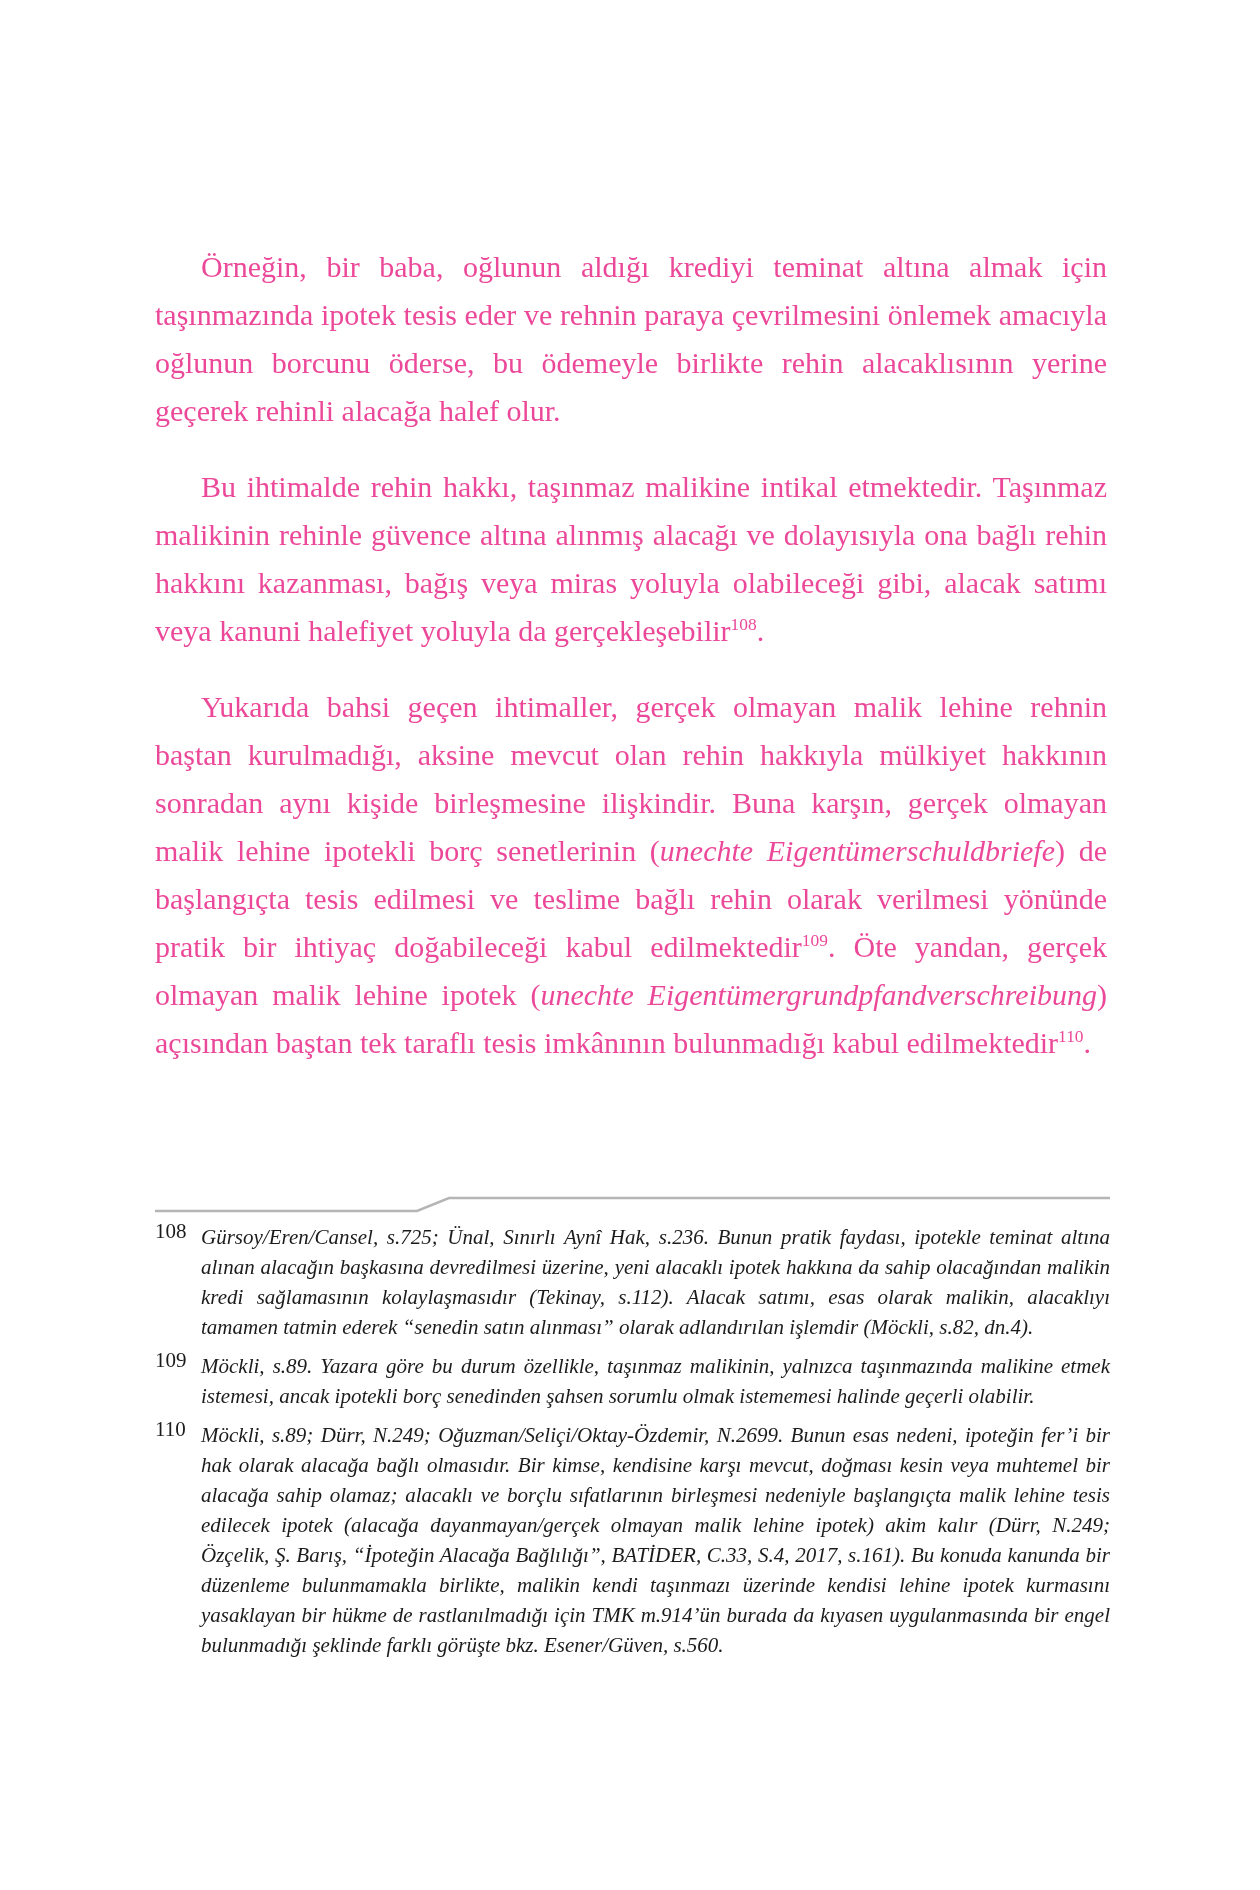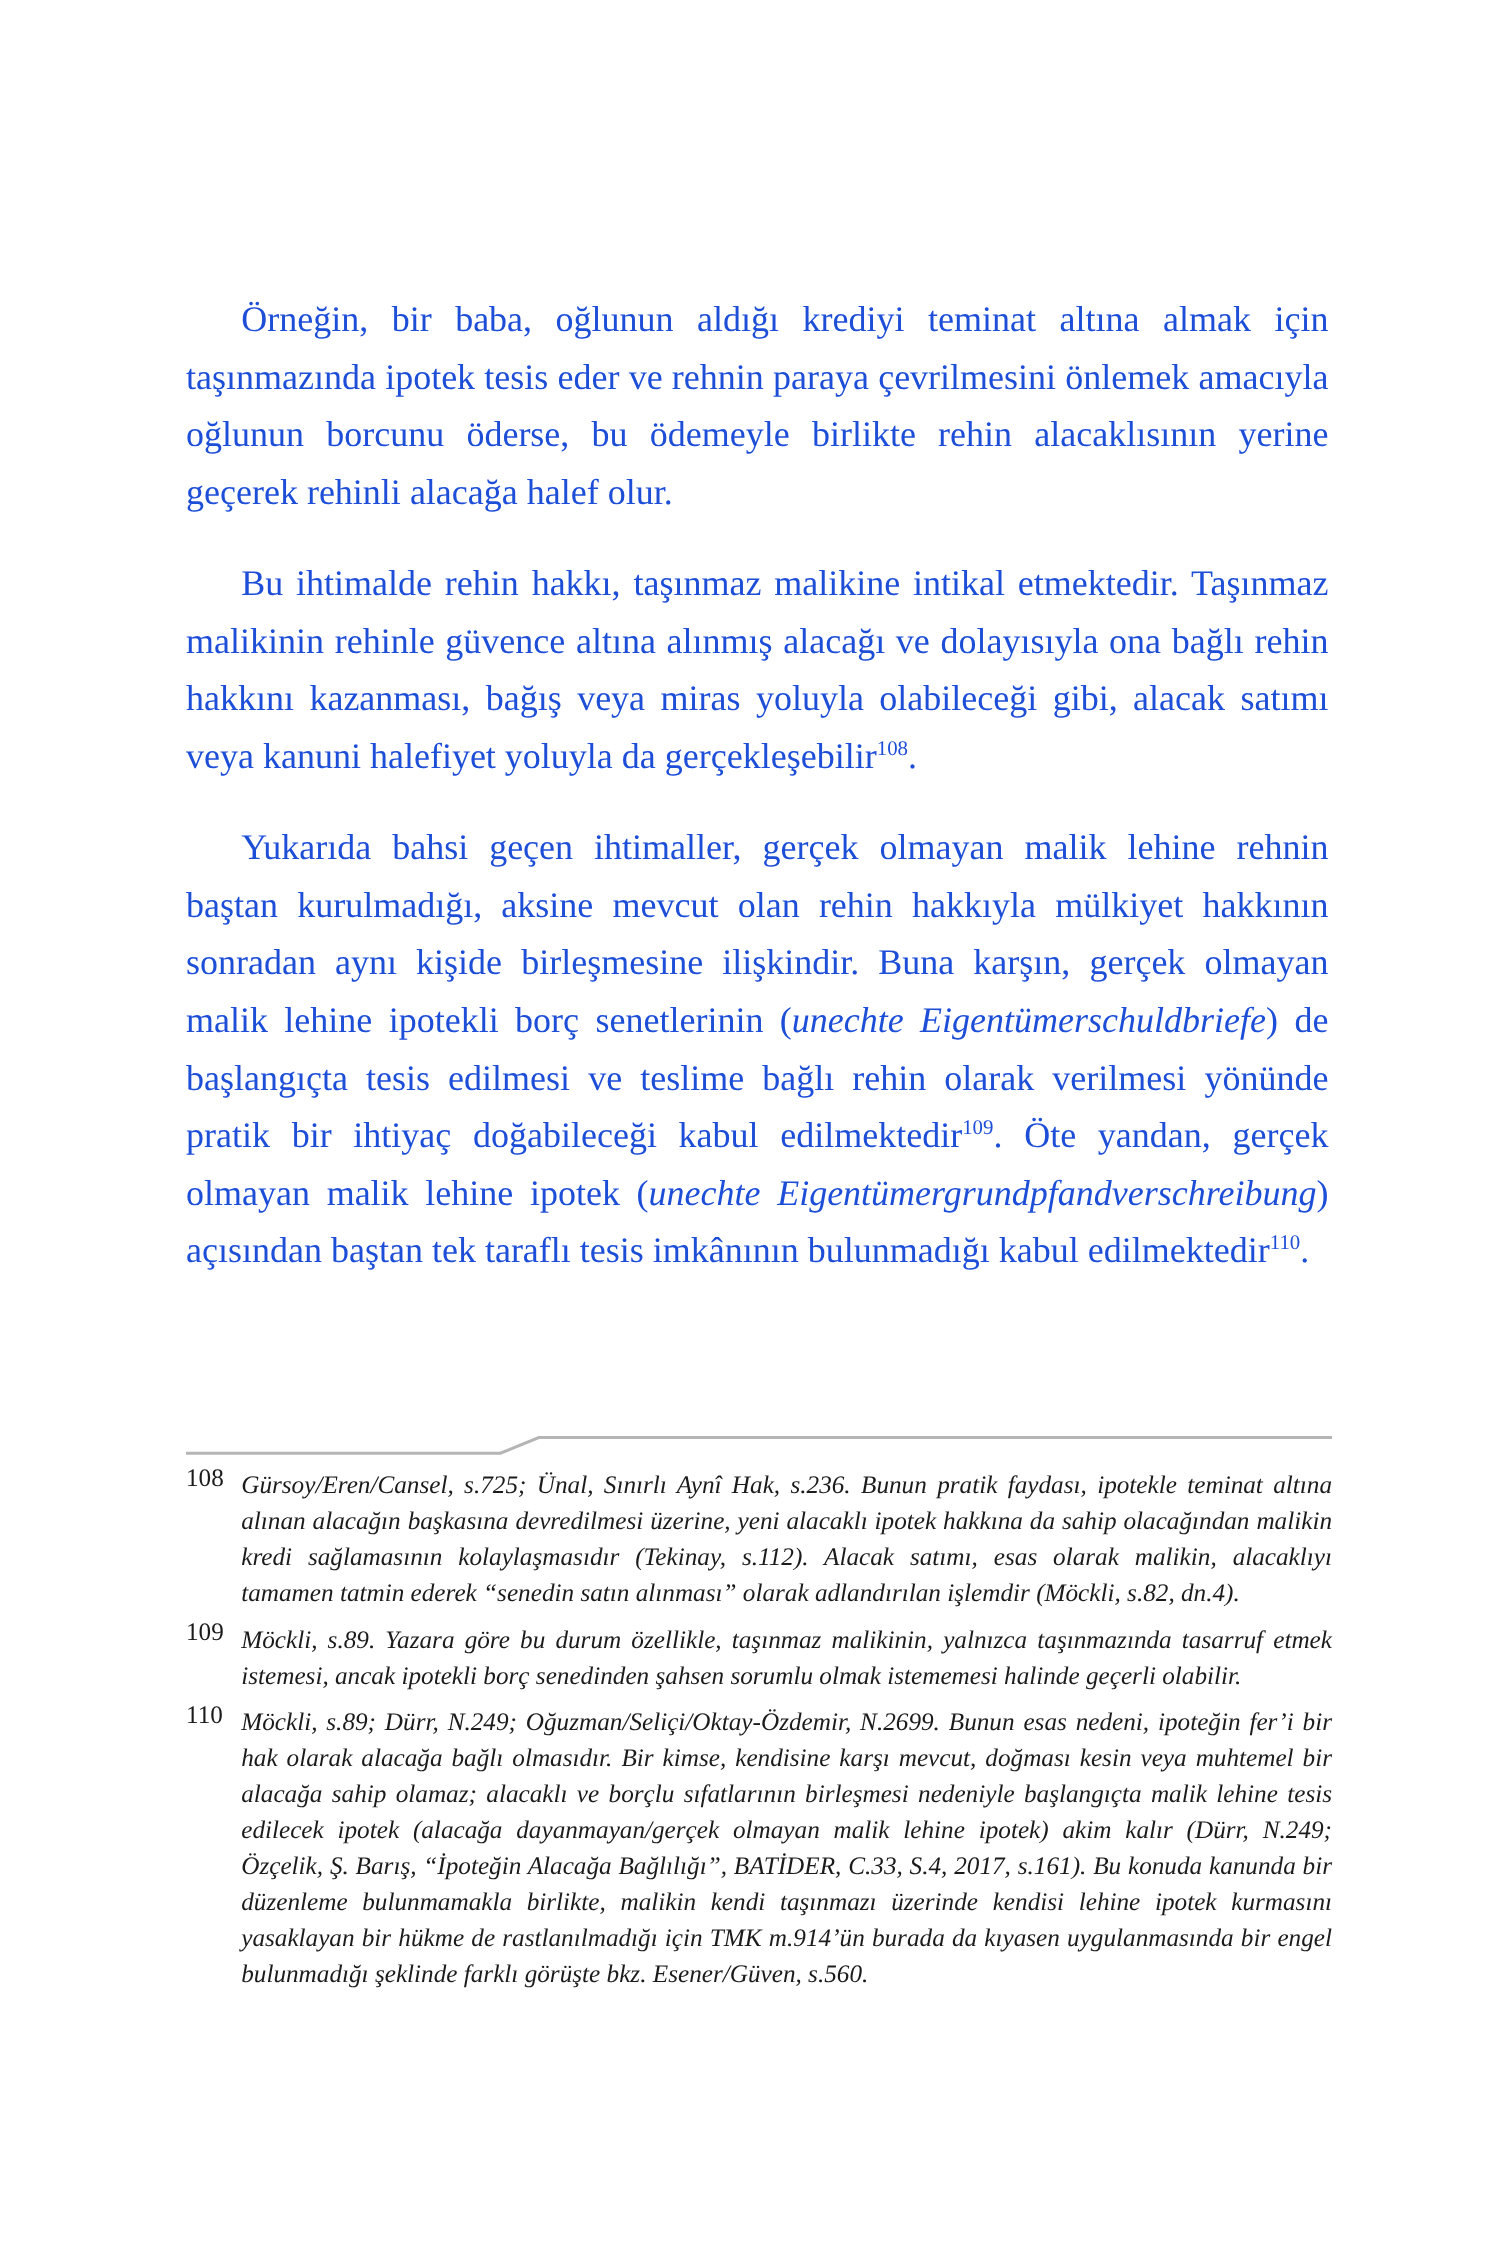--- a/index.html
+++ b/index.html
@@ -36,21 +36,21 @@
     left: 155px;
     top: 243px;
     width: 952px;
   }
   .para {
     margin: 0 0 28px 0;
     font-size: 30px;
     line-height: 48px;
     text-align: justify;
     text-indent: 46px;
-    color: #1d4ed8;
+    color: #ec4899;
   }
   .para .it { font-style: italic; }
   sup { font-size: 58%; line-height: 0; vertical-align: super; }
 
   
   .bottom {
     position: absolute;
     left: 155px;
     top: 1192px;
     width: 955px;
@@ -101,21 +101,21 @@
       <polyline points="0,19 262,19 294,6 955,6" fill="none" stroke="#b5b5b5" stroke-width="2.5"></polyline>
     </svg>
 
     <div class="footnotes">
       <div class="footnote">
         <span class="fn-num">108</span>
         <span class="fn-text">Gürsoy/Eren/Cansel, s.725; Ünal, Sınırlı Aynî Hak, s.236. Bunun pratik faydası, ipotekle teminat altına alınan alacağın başkasına devredilmesi üzerine, yeni alacaklı ipotek hakkına da sahip olacağından malikin kredi sağlamasının kolaylaşmasıdır (Tekinay, s.112). Alacak satımı, esas olarak malikin, alacaklıyı tamamen tatmin ederek “senedin satın alınması” olarak adlandırılan işlemdir (Möckli, s.82, dn.4).</span>
       </div>
       <div class="footnote">
         <span class="fn-num">109</span>
-        <span class="fn-text">Möckli, s.89. Yazara göre bu durum özellikle, taşınmaz malikinin, yalnızca taşınmazında tasarruf etmek istemesi, ancak ipotekli borç senedinden şahsen sorumlu olmak istememesi halinde geçerli olabilir.</span>
+        <span class="fn-text">Möckli, s.89. Yazara göre bu durum özellikle, taşınmaz malikinin, yalnızca taşınmazında malikine etmek istemesi, ancak ipotekli borç senedinden şahsen sorumlu olmak istememesi halinde geçerli olabilir.</span>
       </div>
       <div class="footnote">
         <span class="fn-num">110</span>
         <span class="fn-text">Möckli, s.89; Dürr, N.249; Oğuzman/Seliçi/Oktay-Özdemir, N.2699. Bunun esas nedeni, ipoteğin fer’i bir hak olarak alacağa bağlı olmasıdır. Bir kimse, kendisine karşı mevcut, doğması kesin veya muhtemel bir alacağa sahip olamaz; alacaklı ve borçlu sıfatlarının birleşmesi nedeniyle başlangıçta malik lehine tesis edilecek ipotek (alacağa dayanmayan/gerçek olmayan malik lehine ipotek) akim kalır (Dürr, N.249; Özçelik, Ş. Barış, “İpoteğin Alacağa Bağlılığı”, BATİDER, C.33, S.4, 2017, s.161). Bu konuda kanunda bir düzenleme bulunmamakla birlikte, malikin kendi taşınmazı üzerinde kendisi lehine ipotek kurmasını yasaklayan bir hükme de rastlanılmadığı için TMK m.914’ün burada da kıyasen uygulanmasında bir engel bulunmadığı şeklinde farklı görüşte bkz. Esener/Güven, s.560.</span>
       </div>
     </div>
 
 
   </div>
 

